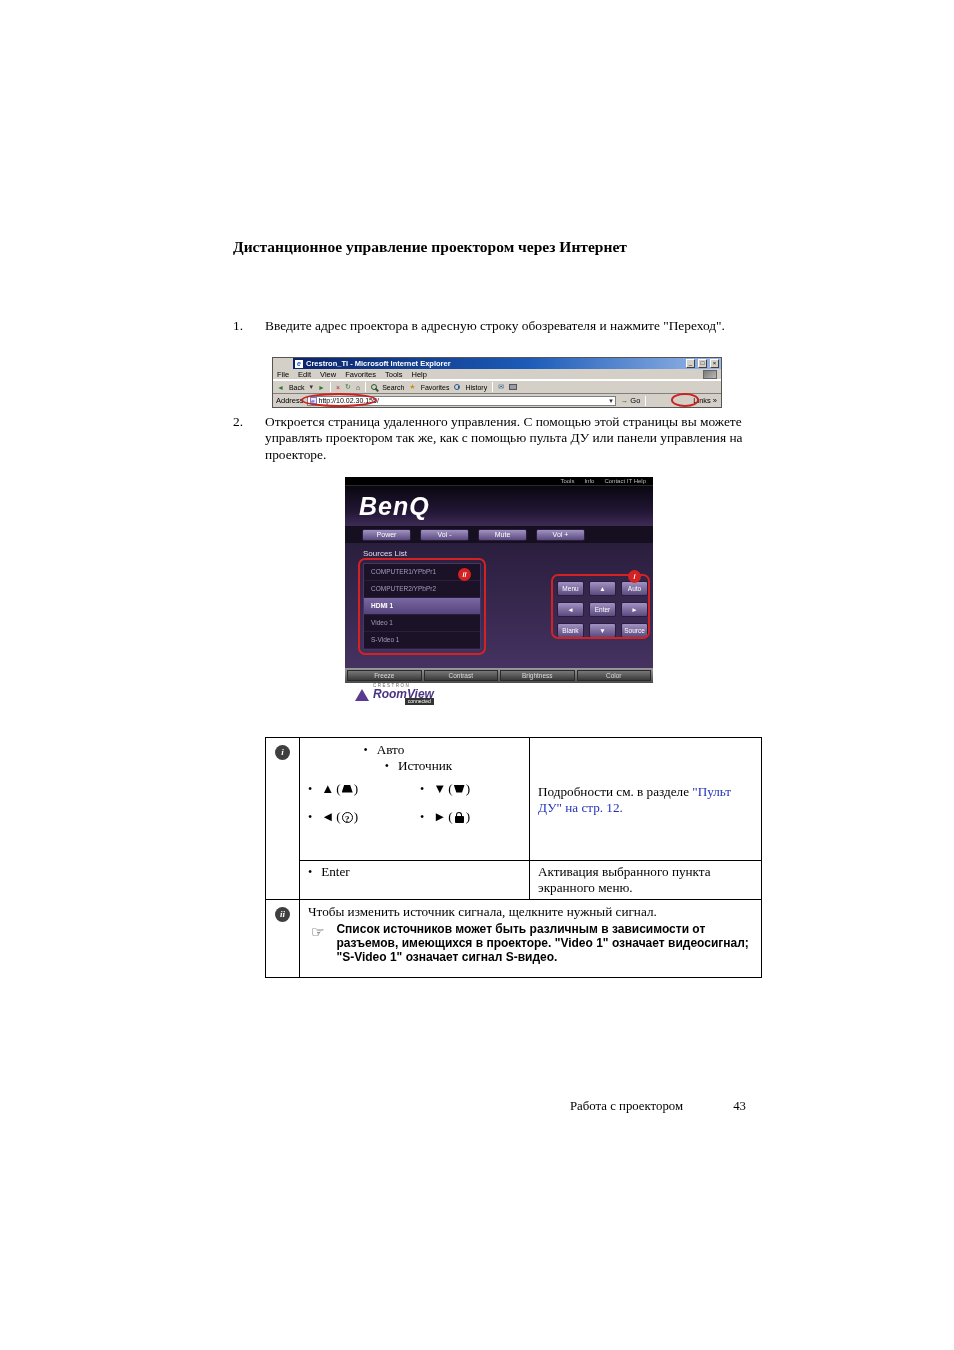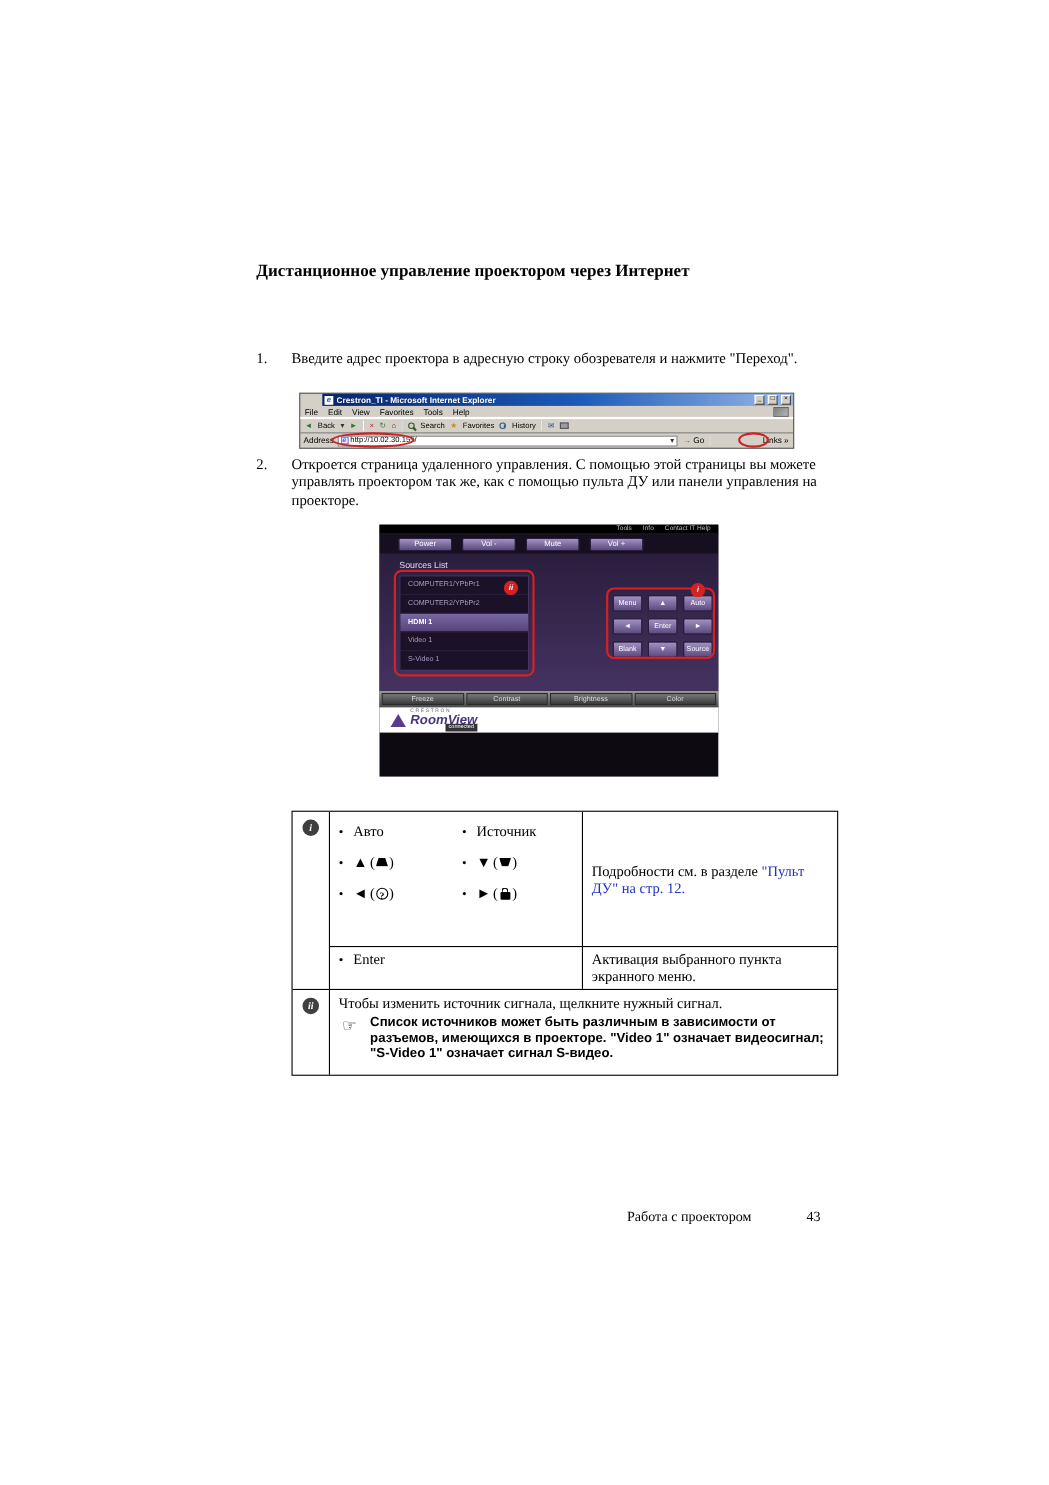--- a/index.html
+++ b/index.html
@@ -103,21 +103,21 @@
   .it-row-i { display:flex; }
   .it-marker { width:34px; border-right:1px solid #000; padding-top:7px; display:flex;
                justify-content:center; align-items:flex-start; flex:none; }
   .marker-circle { width:15px; height:15px; border-radius:50%; background:#3f3f3f; color:#fff;
                    font-size:9px; font-style:italic; font-weight:bold; text-align:center;
                    line-height:15px; display:inline-block; }
   .it-main { flex:1; display:flex; flex-direction:column; }
   .it-top { display:flex; border-bottom:1px solid #000; min-height:123px; }
   .it-bullets { width:229px; padding:4px 0 2px 6px; flex:none; }
   .b-row { display:flex; align-items:center; }
-  .b-row.r1 { min-height:35px; } .b-row.r2 { min-height:27px; }
+  .b-row.r1 { min-height:35px; } .b-row.r2 { min-height:27px;flex-direction:column; }
   .b-row.r3 { min-height:29px; } .b-row.r4 { min-height:28px; }
   .b-cell { display:flex; align-items:center; }
   .b-cell::before { content:"•"; margin:0 9px 0 2px; font-size:12px; }
   .b-cell.a { width:112px; flex:none; }
   .b-cell.b { flex:1; }
   .b-row.r1 .b-cell.a span { max-width:66px; display:inline-block; }
   .paren-wrap { display:inline-flex; align-items:center; margin-left:2px; }
   .paren-wrap::before { content:"("; } .paren-wrap::after { content:")"; }
   .icon-keystone { display:inline-block; width:11px; height:8px; background:#000; margin:0 1px; }
   .keystone-up { clip-path:polygon(24% 0, 76% 0, 100% 100%, 0 100%); }
@@ -218,20 +218,23 @@
 
   <div class="step-num s2">2.</div>
   <div class="step-text s2t">Откроется страница удаленного управления. С помощью этой страницы вы можете управлять проектором так же, как с помощью пульта ДУ или панели управления на проекторе.</div>
 
   <div class="bq">
     <div class="bq-topbar">
       <span>Tools</span>
       <span>Info</span>
       <span>Contact IT Help</span>
     </div>
+    <div class="bq-header">
+      <span class="bq-logo">BenQ</span>
+    </div>
     <div class="bq-btnrow">
       <span class="bq-btn">Power</span>
       <span class="bq-btn">Vol -</span>
       <span class="bq-btn">Mute</span>
       <span class="bq-btn">Vol +</span>
     </div>
     <div class="bq-main">
       <div class="bq-sources-title">Sources List</div>
       <div class="bq-sources">
         <div class="bq-source">COMPUTER1/YPbPr1</div>

